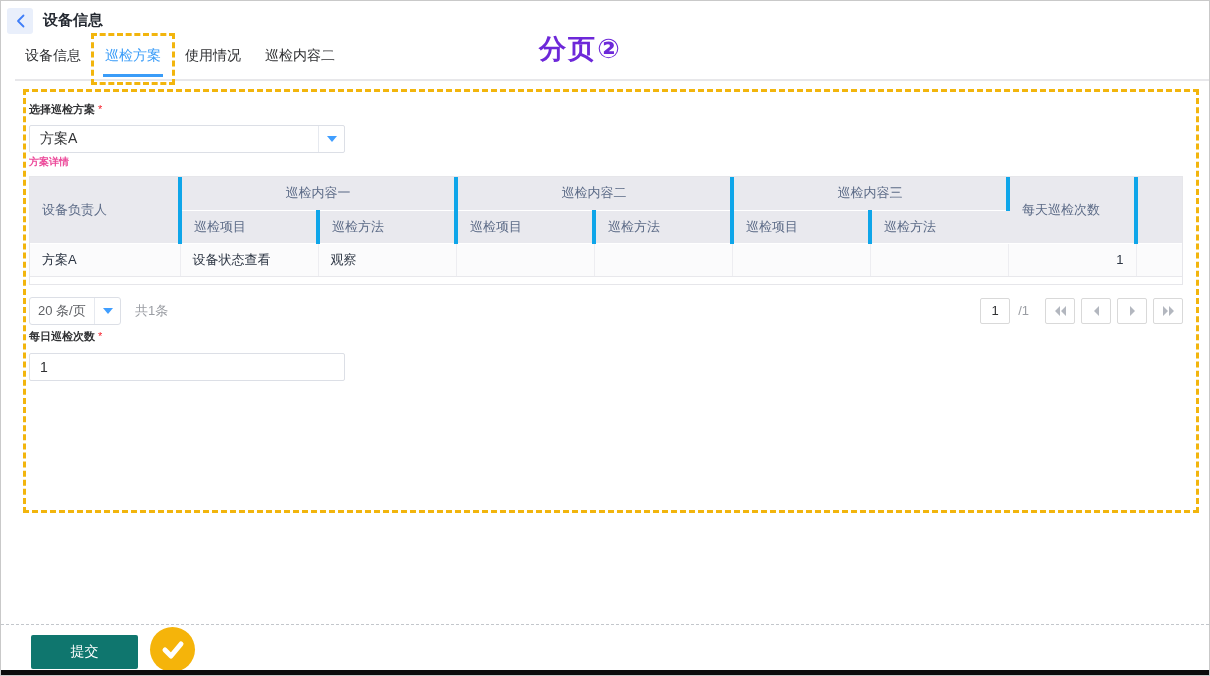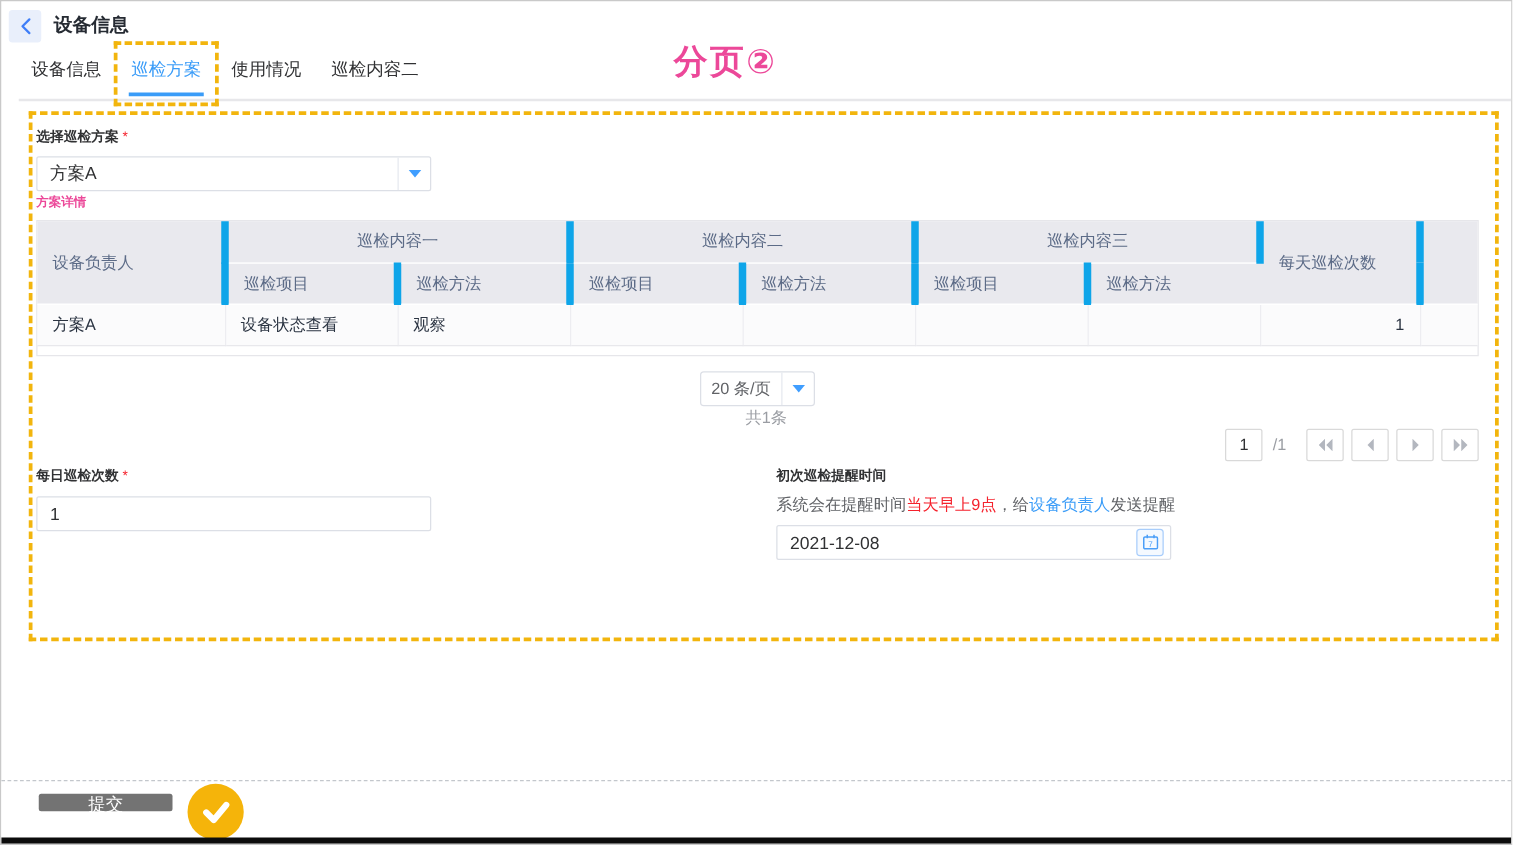--- a/index.html
+++ b/index.html
@@ -13,21 +13,21 @@
               display:flex; align-items:center; justify-content:center; cursor:pointer; }
   .page-title { position:absolute; left:42px; top:10px; font-size:15px; font-weight:600; color:#262b33; }
 
   
   .tabsbar { position:absolute; left:0; top:38px; right:0; height:42px; display:flex; align-items:flex-start; padding-left:22px; }
   .tabsbar::after { content:""; position:absolute; left:14px; right:0; bottom:0; height:2px; background:#e7e7ea; }
   .tab { position:relative; margin-right:20px; padding:8px 2px 12px; font-size:14px; color:#303133; cursor:pointer; }
   .tab.active { color:#3a9cf8; }
   .tab.active .tab-underline { position:absolute; left:0; right:0; bottom:0; height:3px; background:#3a9cf8; z-index:2; }
   .tab-highlight { position:absolute; left:-12px; right:-12px; top:-6px; bottom:-8px; border:3px dashed #f2b50d; z-index:3; pointer-events:none; }
-  .annotation { position:absolute; left:538px; top:30px; font-size:27px; font-weight:bold; color:#ec4899; letter-spacing:2px; }
+  .annotation { position:absolute; left:538px; top:30px; font-size:27px; font-weight:bold; color:#6d28d9; letter-spacing:2px; }
 
   
   .region { position:absolute; left:22px; top:88px; width:1176px; height:424px; border:3px dashed #f2b50d; padding:6px 18px 0 3px; }
   .field-label { font-size:11px; font-weight:bold; color:#303133; margin-top:4px; }
   .req { color:#f5222d; font-weight:normal; margin-left:3px; }
 
   .select-box { margin-top:8px; width:316px; height:28px; border:1px solid #dcdfe6; border-radius:2px; background:#fff;
                 display:flex; align-items:center; cursor:pointer; }
   .select-box .val { flex:1; padding-left:10px; font-size:14px; color:#303133; }
   .arrow-cell { width:26px; height:100%; border-left:1px solid #e6e9ef; display:flex; align-items:center; justify-content:center; }
@@ -38,30 +38,30 @@
   .table-caption { font-size:14px; color:#303133; }
   .toolbar-right { margin-left:auto; display:flex; align-items:center; }
   .link-new { font-size:14px; color:#3a9cf8; cursor:pointer; }
   .toolbar-divider { margin:0 9px; color:#dcdfe6; font-size:13px; }
   .expand-icon { width:15px; height:15px; cursor:pointer; display:block; }
 
   
   .tbl-wrap { margin-top:7px; width:1154px; border:1px solid #e6e6ea; padding-bottom:7px; background:#fff; }
   table.grid { width:100%; border-collapse:collapse; table-layout:fixed; }
   table.grid th { background:#e9e9ee; color:#5c6b87; font-weight:normal; font-size:13px; text-align:left; padding:0 12px;
-                  height:33px; border-right:6px solid #0ea5e9; border-bottom:1px solid #fff; }
+                  height:33px; border-right:4px solid #0ea5e9; border-bottom:1px solid #fff; }
   table.grid th.center { text-align:center; }
   table.grid th:last-child { border-right:none; }
   table.grid td { background:#fbfbfc; color:#2b3442; font-size:13px; padding:0 12px; height:33px;
                   border-right:1px solid #ededf1; border-bottom:1px solid #e8e8ec; }
   table.grid td:last-child { border-right:none; }
   td.num { text-align:right; }
 
   
-  .pager { margin-top:12px; display:flex; align-items:center; width:1154px;flex-direction:column; }
+  .pager { margin-top:12px; display:flex; align-items:center; width:1154px; }
   .size-select { width:92px; height:28px; border:1px solid #dcdfe6; border-radius:3px; background:#fff; display:flex; align-items:center; cursor:pointer; }
   .size-select .val { flex:1; padding-left:8px; font-size:13px; color:#606266; white-space:nowrap; }
   .total-text { margin-left:14px; font-size:13px; color:#9a9da3; }
   .pager-right { margin-left:auto; display:flex; align-items:center; }
   .page-input { width:30px; height:26px; border:1px solid #d9d9d9; border-radius:2px; text-align:center; font-size:13px; color:#303133; font-family:inherit; }
   .page-of { margin:0 10px 0 8px; font-size:13px; color:#9a9da3; }
   .nav-btn { width:30px; height:26px; margin-left:6px; border:1px solid #d9d9d9; border-radius:2px; background:#fff;
              display:flex; align-items:center; justify-content:center; cursor:pointer; }
   .nav-btn svg { display:block; }
 
@@ -72,21 +72,21 @@
   .hint { margin-top:7px; font-size:13px; color:#606266; }
   .hint .red { color:#f5222d; }
   .hint .blue { color:#3a9cf8; }
   .date-box { margin-top:7px; width:316px; height:28px; border:1px solid #dcdfe6; border-radius:2px; background:#fff; display:flex; align-items:center; cursor:pointer; }
   .date-box .val { flex:1; padding-left:10px; font-size:14px; color:#303133; }
   .cal-btn { width:22px; height:22px; margin-right:5px; border:1px solid #a8cdfb; border-radius:3px; background:#f4f9ff;
              display:flex; align-items:center; justify-content:center; }
 
   
   .footer { position:absolute; left:0; right:0; bottom:5px; height:46px; border-top:1px dashed #c3c7cc; background:#fff; }
-  .submit-btn { position:absolute; left:30px; top:10px; width:107px; height:14px; background:#737373; border:none; border-radius:2px;
+  .submit-btn { position:absolute; left:30px; top:10px; width:107px; height:34px; background:#0f766e; border:none; border-radius:2px;
                 color:#fff; font-size:14px; font-family:inherit; cursor:pointer; }
   .check-circle { position:absolute; left:149px; top:2px; width:45px; height:45px; border-radius:50%; background:#f5b40a;
                   display:flex; align-items:center; justify-content:center; }
   .bottom-bar { position:absolute; left:0; right:0; bottom:0; height:5px; background:#0c0c0c; }
 </style>
 </head>
 <body>
 
 <div id="app">
 
@@ -213,37 +213,20 @@
       </div>
     </div>
 
     <div class="form-row">
       <div class="form-col-left">
         <div class="field-label">
           <span>每日巡检次数</span><span class="req">*</span>
         </div>
         <input class="input-plain" value="1" style="">
       </div>
-      <div class="form-col-right">
-        <div class="field-label">初次巡检提醒时间</div>
-        <div class="hint">
-          <span>系统会在提醒时间</span><span class="red">当天早上9点</span><span>，给</span><span class="blue">设备负责人</span><span>发送提醒</span>
-        </div>
-        <div class="date-box">
-          <span class="val">2021-12-08</span>
-          <span class="cal-btn">
-            <svg width="13" height="13" viewBox="0 0 13 13">
-              <rect x="1" y="2.5" width="11" height="9.5" rx="1" fill="none" stroke="#4a9ef8" stroke-width="1.2"></rect>
-              <line x1="3.8" y1="0.8" x2="3.8" y2="3.5" stroke="#4a9ef8" stroke-width="1.2"></line>
-              <line x1="9.2" y1="0.8" x2="9.2" y2="3.5" stroke="#4a9ef8" stroke-width="1.2"></line>
-              <text x="6.5" y="10.5" font-size="6.5" fill="#4a9ef8" text-anchor="middle" font-family="Liberation Sans, sans-serif">7</text>
-            </svg>
-          </span>
-        </div>
-      </div>
     </div>
 
   </div>
 
   <div class="footer">
     <button class="submit-btn">提交</button>
     <div class="check-circle">
       <svg width="24" height="20" viewBox="0 0 24 20">
         <polyline points="4,10 10,16 20,4" fill="none" stroke="#ffffff" stroke-width="5" stroke-linecap="round" stroke-linejoin="round"></polyline>
       </svg>

